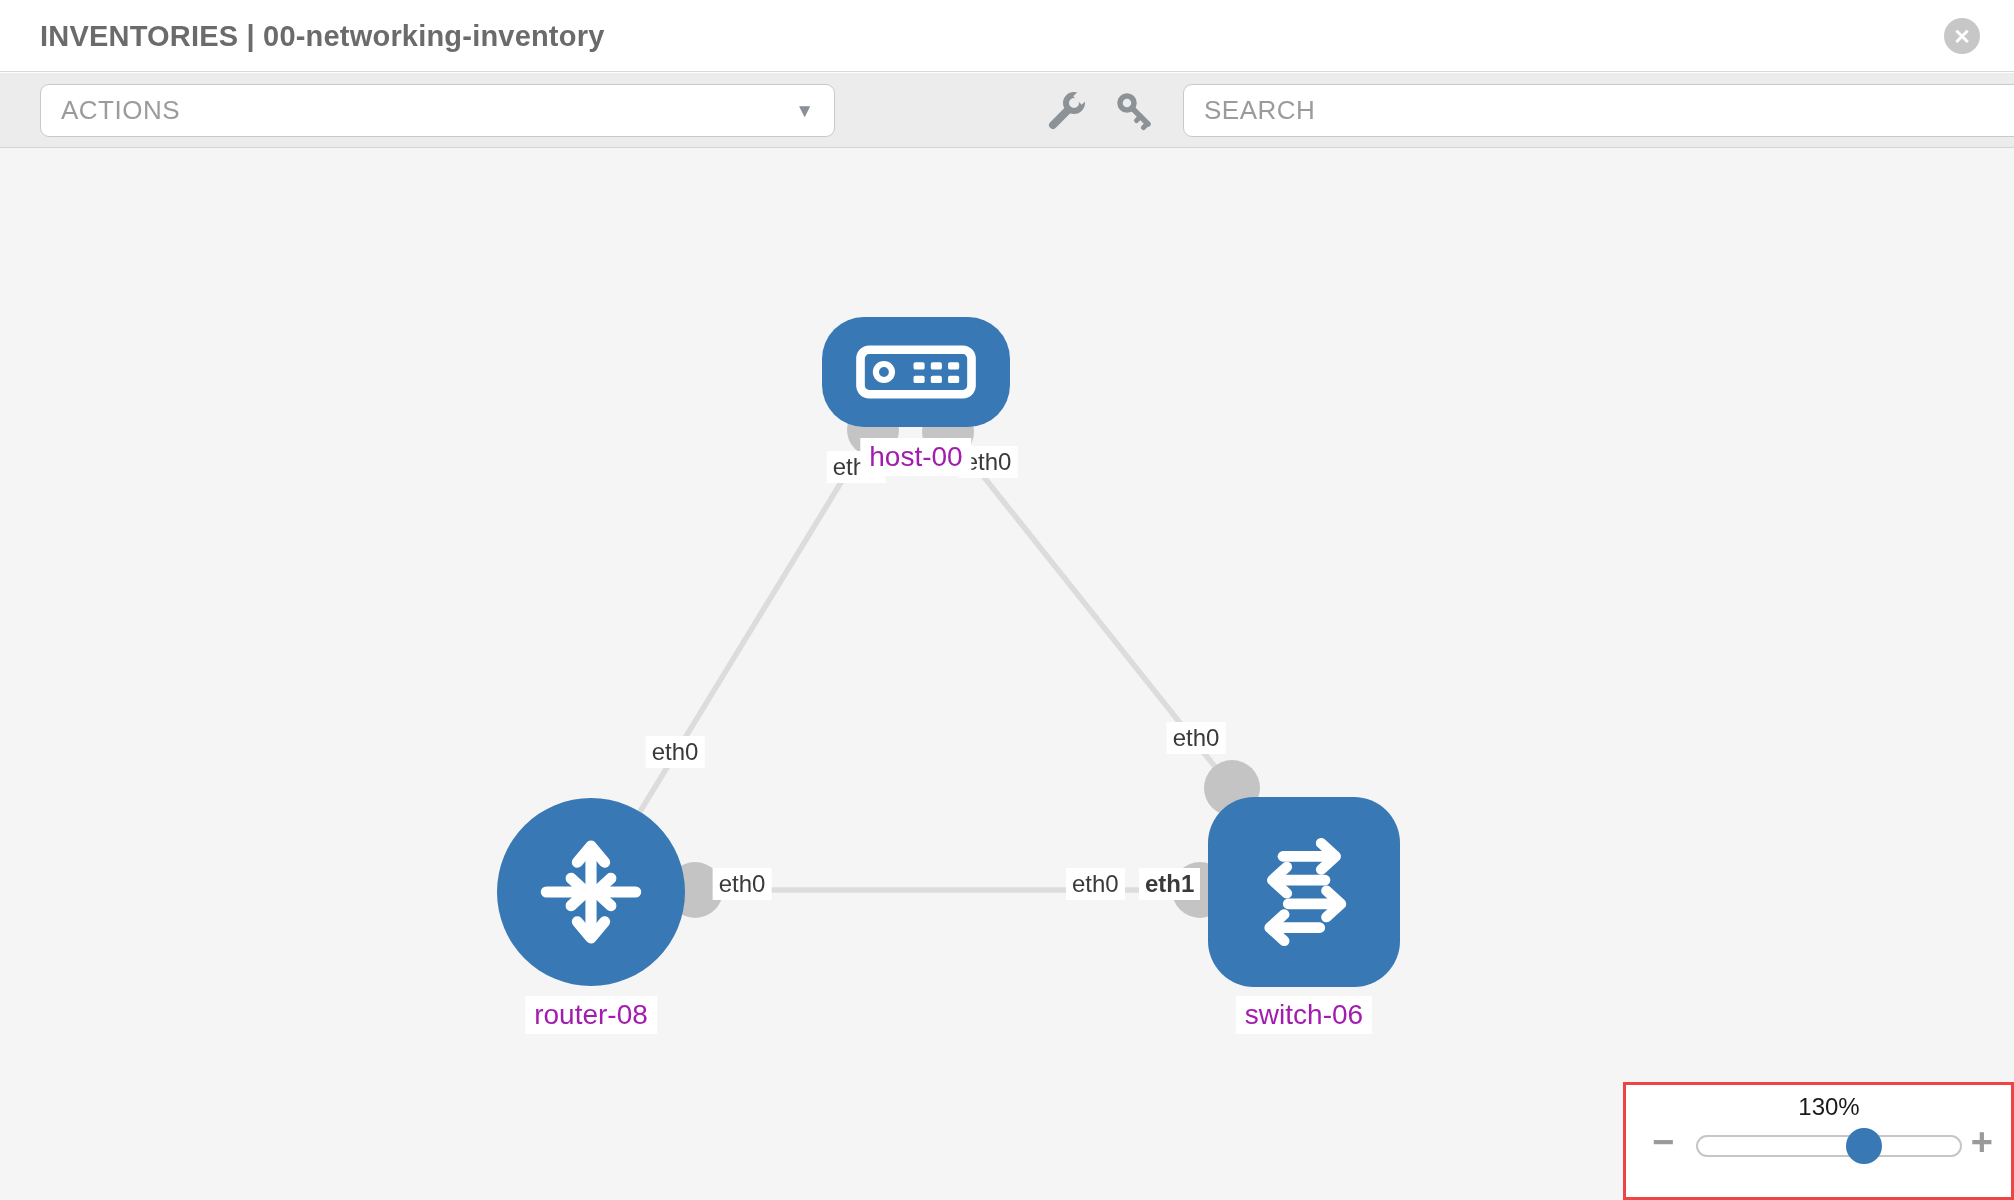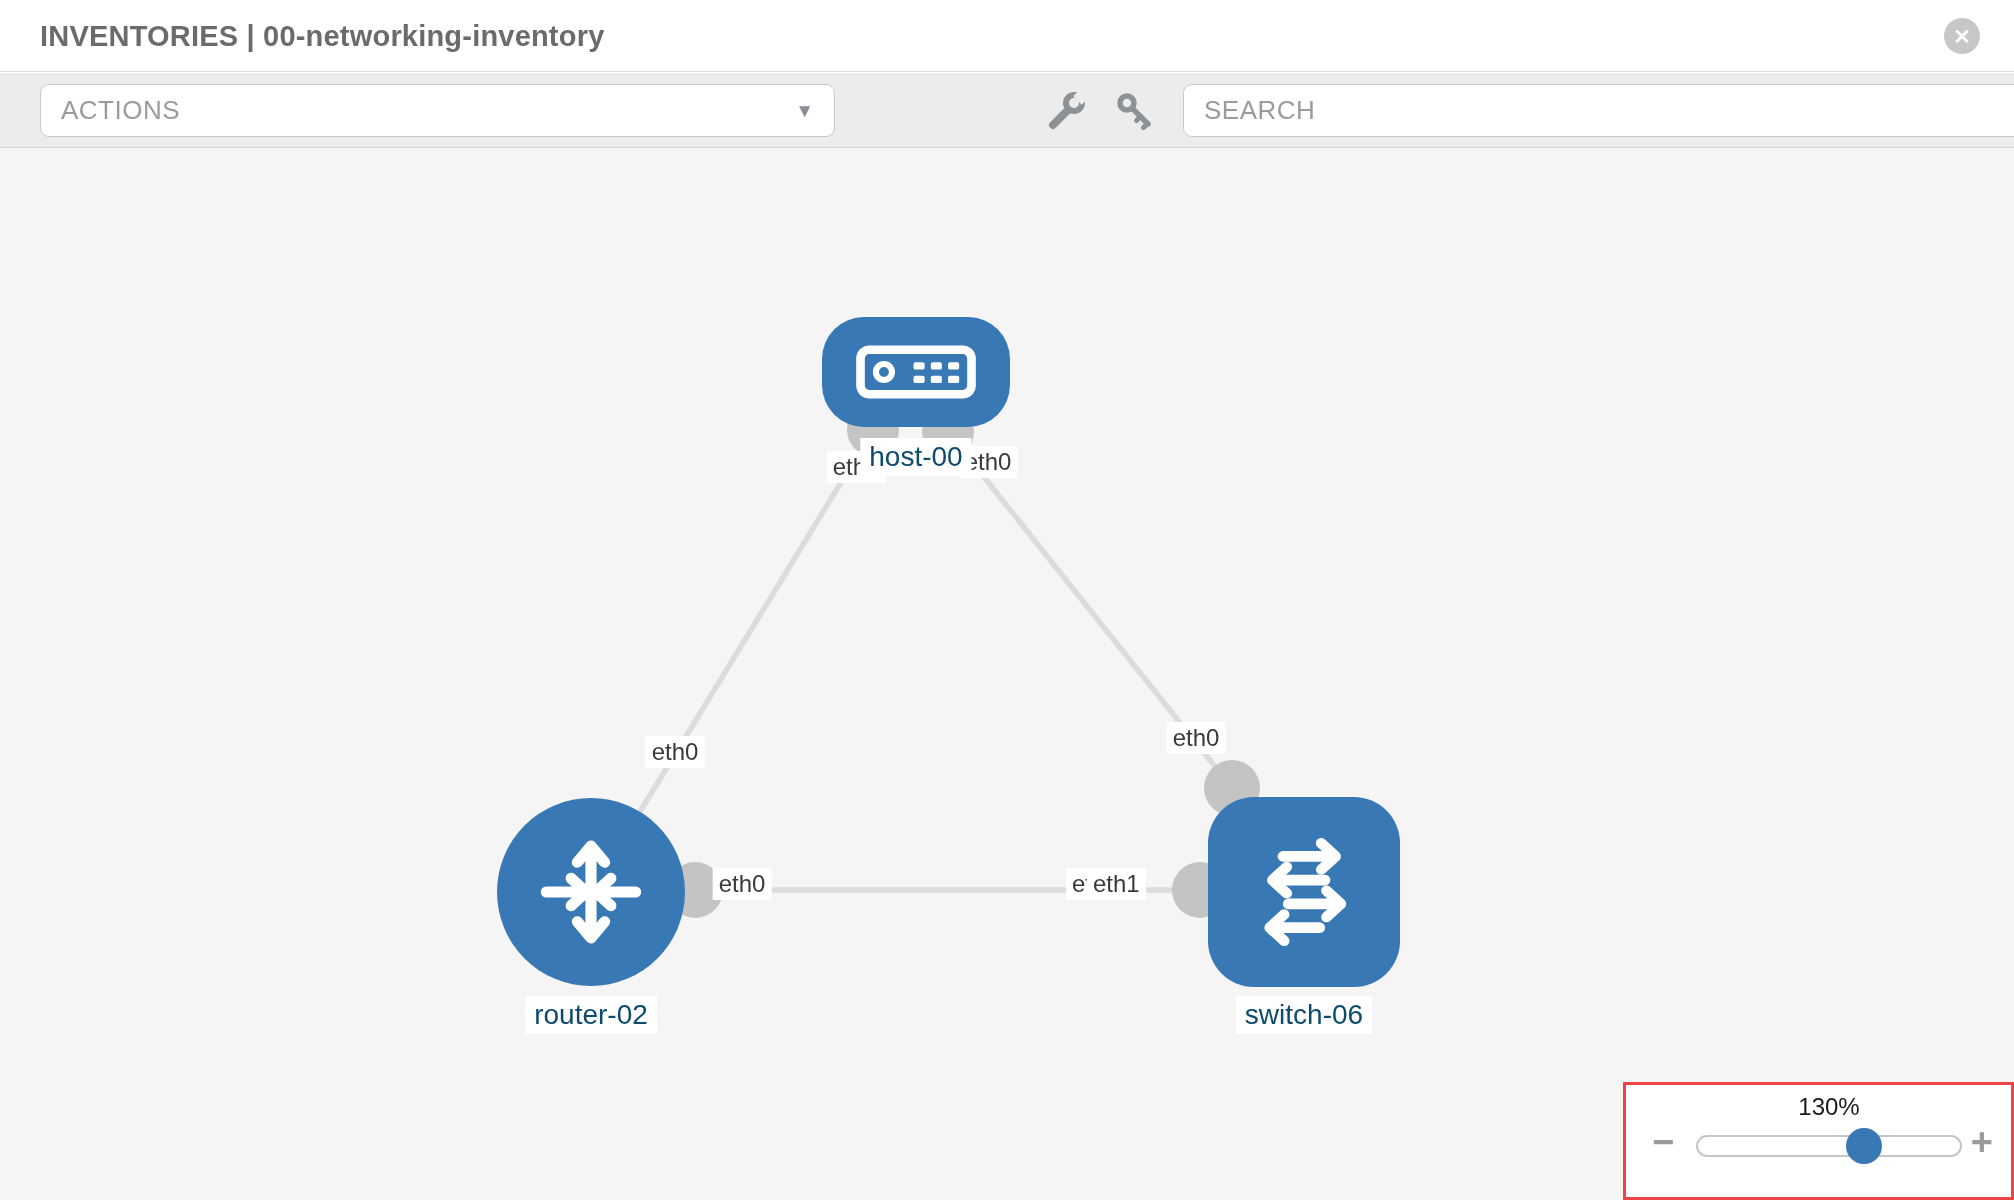--- a/index.html
+++ b/index.html
@@ -21,21 +21,21 @@
   .actions-box { left:40px; width:795px; }
   .search-box { left:1183px; width:868px; }
   .tool-icon { position:absolute; top:17px; width:42px; height:42px; display:flex; align-items:center; justify-content:center; cursor:pointer; }
   .wrench { left:1046px; }
   .key { left:1114px; }
 
   
   .canvas { position:absolute; left:0; top:148px; width:2014px; height:1052px; background:#f5f5f5; }
   .canvas svg.links { position:absolute; left:0; top:0; }
   .node { position:absolute; display:flex; align-items:center; justify-content:center; cursor:pointer; }
-  .net-label { position:absolute; background:#ffffff; color:#0c4a6e; white-space:nowrap; }
+  .net-label { position:absolute; background:#ffffff; color:#a21caf; white-space:nowrap; }
   .node-label { font-size:28px; padding:3px 9px; }
   .if-label { font-size:24px; padding:2px 6px; color:#3a3a3a; }
 
   
   .zoom-panel { position:absolute; left:1623px; top:1082px; width:391px; height:118px; background:#ffffff; border:3px solid #ef4444; }
   .zoom-level { position:absolute; left:70px; top:8px; width:266px; text-align:center; font-size:24px; color:#1a1a1a; }
   .zoom-minus, .zoom-plus { position:absolute; top:38px; font-size:38px; font-weight:bold; color:#9a9a9a; cursor:pointer; line-height:1; }
   .zoom-minus { left:26px; }
   .zoom-plus { right:18px; }
   .zoom-track { position:absolute; left:70px; top:50px; width:266px; height:22px; background:#fff; border:2px solid #c6c6c6; border-radius:11px; cursor:pointer; }
@@ -128,23 +128,23 @@
           <path d="M62 77 H28"></path>
           <path d="M35 67 L24 77 L35 87"></path>
         </svg>
       </div>
       <div class="net-label if-label" style="left: 856px; top: 319px; transform: translate(-50%, -50%);">eth0</div>
       <div class="net-label if-label" style="left: 988px; top: 314px; transform: translate(-50%, -50%);">eth0</div>
       <div class="net-label if-label" style="left: 675px; top: 604px; transform: translate(-50%, -50%);">eth0</div>
       <div class="net-label if-label" style="left: 1196px; top: 590px; transform: translate(-50%, -50%);">eth0</div>
       <div class="net-label if-label" style="left: 742px; top: 736px; transform: translate(-50%, -50%);">eth0</div>
       <div class="net-label if-label" style="left: 1066px; top: 736px; transform: translateY(-50%);">eth0</div>
-      <div class="net-label if-label" style="left: 1087px; top: 736px; transform: translateY(-50%);">eth1</div>
+      <div class="net-label if-label" style="left: 1139px; top: 736px; transform: translateY(-50%); font-weight: bold;">eth1</div>
       <div class="net-label node-label" style="left: 916px; top: 309px; transform: translate(-50%, -50%);">host-00</div>
-      <div class="net-label node-label" style="left: 591px; top: 867px; transform: translate(-50%, -50%);">router-02</div>
+      <div class="net-label node-label" style="left: 591px; top: 867px; transform: translate(-50%, -50%);">router-08</div>
       <div class="net-label node-label" style="left: 1304px; top: 867px; transform: translate(-50%, -50%);">switch-06</div>
     </div>
 
   <div class="zoom-panel">
     <div class="zoom-level">130%</div>
     <div class="zoom-minus">−</div>
     <div class="zoom-track">
       <div class="zoom-thumb" style="background: rgb(56, 120, 180); left: calc(63.5% - 18px);"></div>
     </div>
     <div class="zoom-plus">+</div>

